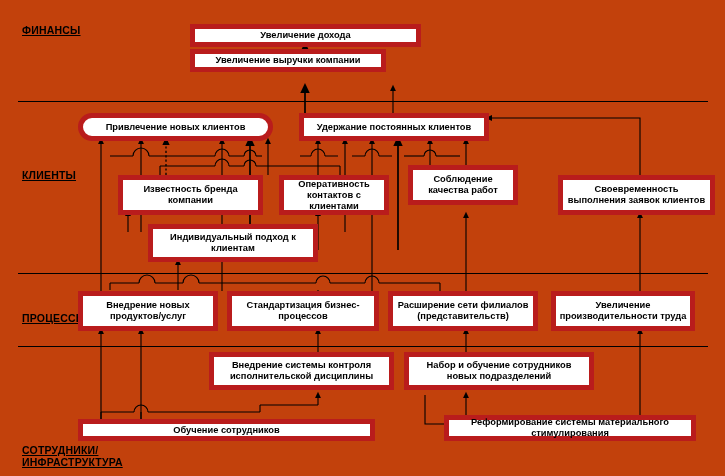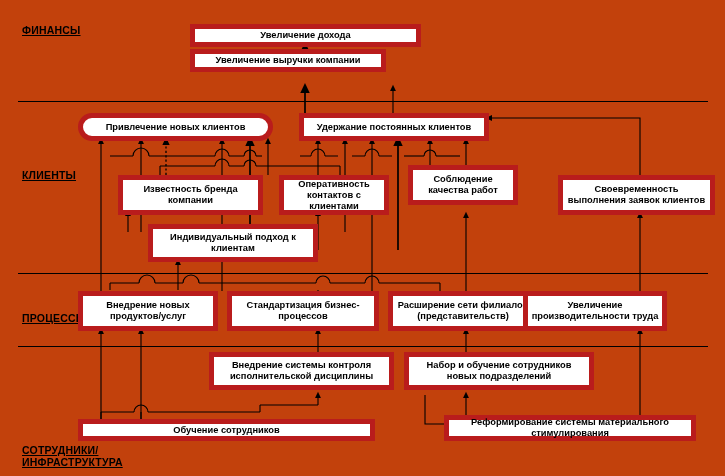--- a/index.html
+++ b/index.html
@@ -200,21 +200,21 @@
     <span>Стандартизация бизнес-
 процессов</span>
   </div>
 
   <div class="node" style="left:388px;top:291px;width:150px;height:40px;">
     <span>Расширение сети
 филиалов
 (представительств)</span>
   </div>
 
-  <div class="node" style="left:523px;top:291px;width:144px;height:40px;">
+  <div class="node" style="left:551px;top:291px;width:144px;height:40px;">
     <span>Увеличение
 производительности
 труда</span>
   </div>
 
   <div class="node" style="left:209px;top:352px;width:185px;height:38px;">
     <span>Внедрение системы контроля
 исполнительской дисциплины</span>
   </div>
 

